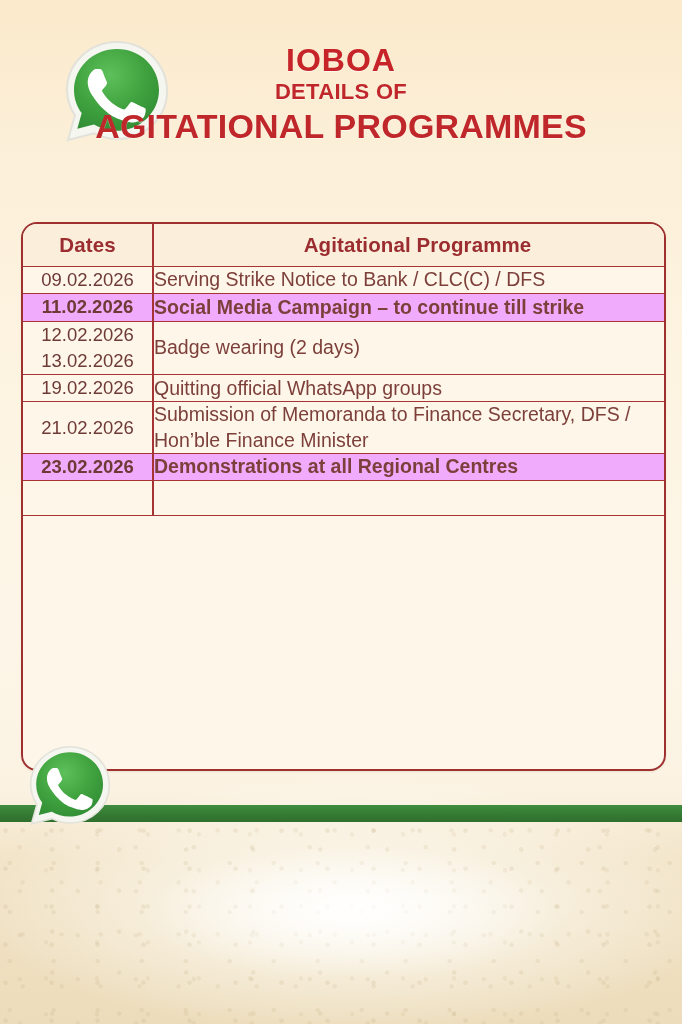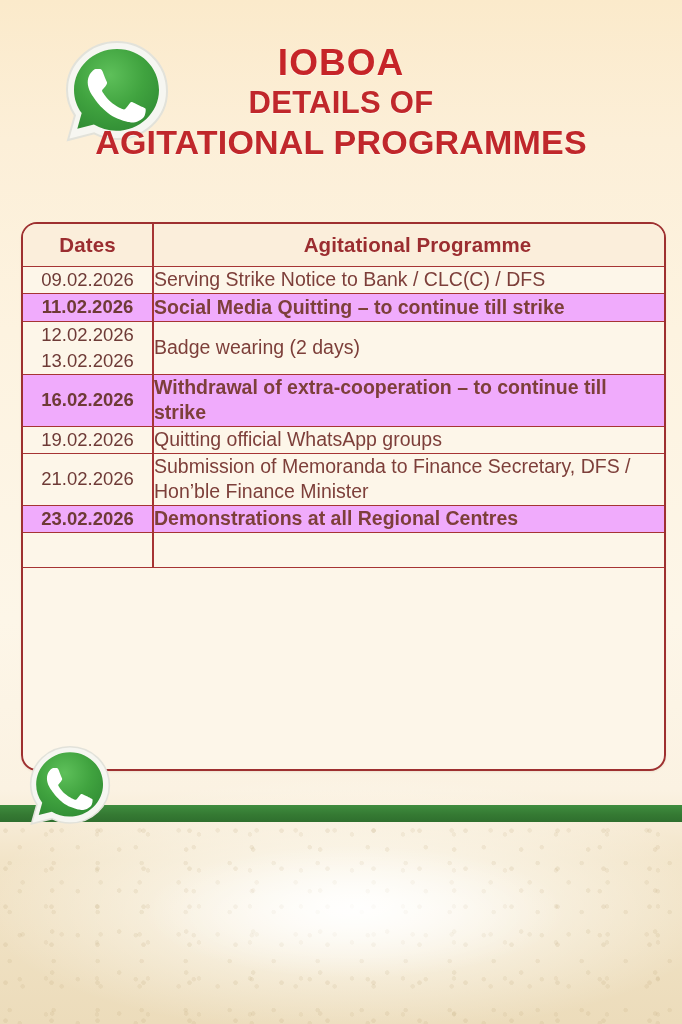--- a/index.html
+++ b/index.html
@@ -64,29 +64,29 @@
     height: 212px;
   }
   #title-block {
     position: absolute;
     left: 0;
     top: 44px;
     width: 682px;
     text-align: center;
   }
   .title-main {
-    font-size: 37px;
+    font-size: 32px;
     font-weight: bold;
     letter-spacing: 1px;
     color: #c62428;
     line-height: 1.04;
     text-shadow: 0 1px 0 rgba(255,255,255,.55);
   }
   .title-sub1 {
-    font-size: 31px;
+    font-size: 22px;
     font-weight: bold;
     letter-spacing: .3px;
     color: #c0272b;
     line-height: 1.22;
     margin-top: 2px;
     text-shadow: 0 1px 0 rgba(255,255,255,.5);
   }
   .title-sub2 {
     font-size: 34px;
     font-weight: bold;
@@ -221,30 +221,26 @@
           </th>
         </tr>
       </thead>
       <tbody>
         <tr class="alt-b">
           <td class="cell-date">09.02.2026</td>
           <td class="cell-prog">Serving Strike Notice to Bank / CLC(C) / DFS</td>
         </tr>
         <tr class="alt-a">
           <td class="cell-date">11.02.2026</td>
-          <td class="cell-prog">Social Media Quitting – to continue till strike</td>
+          <td class="cell-prog">Social Media Campaign – to continue till strike</td>
         </tr>
         <tr class="alt-b">
           <td class="cell-date">12.02.2026
 13.02.2026</td>
           <td class="cell-prog">Badge wearing (2 days)</td>
-        </tr>
-        <tr class="alt-a">
-          <td class="cell-date">16.02.2026</td>
-          <td class="cell-prog">Withdrawal of extra-cooperation – to continue till strike</td>
         </tr>
         <tr class="alt-b">
           <td class="cell-date">19.02.2026</td>
           <td class="cell-prog">Quitting official WhatsApp groups</td>
         </tr>
         <tr class="alt-b">
           <td class="cell-date">21.02.2026</td>
           <td class="cell-prog">Submission of Memoranda to Finance Secretary, DFS / Hon’ble Finance Minister</td>
         </tr>
         <tr class="alt-a">

